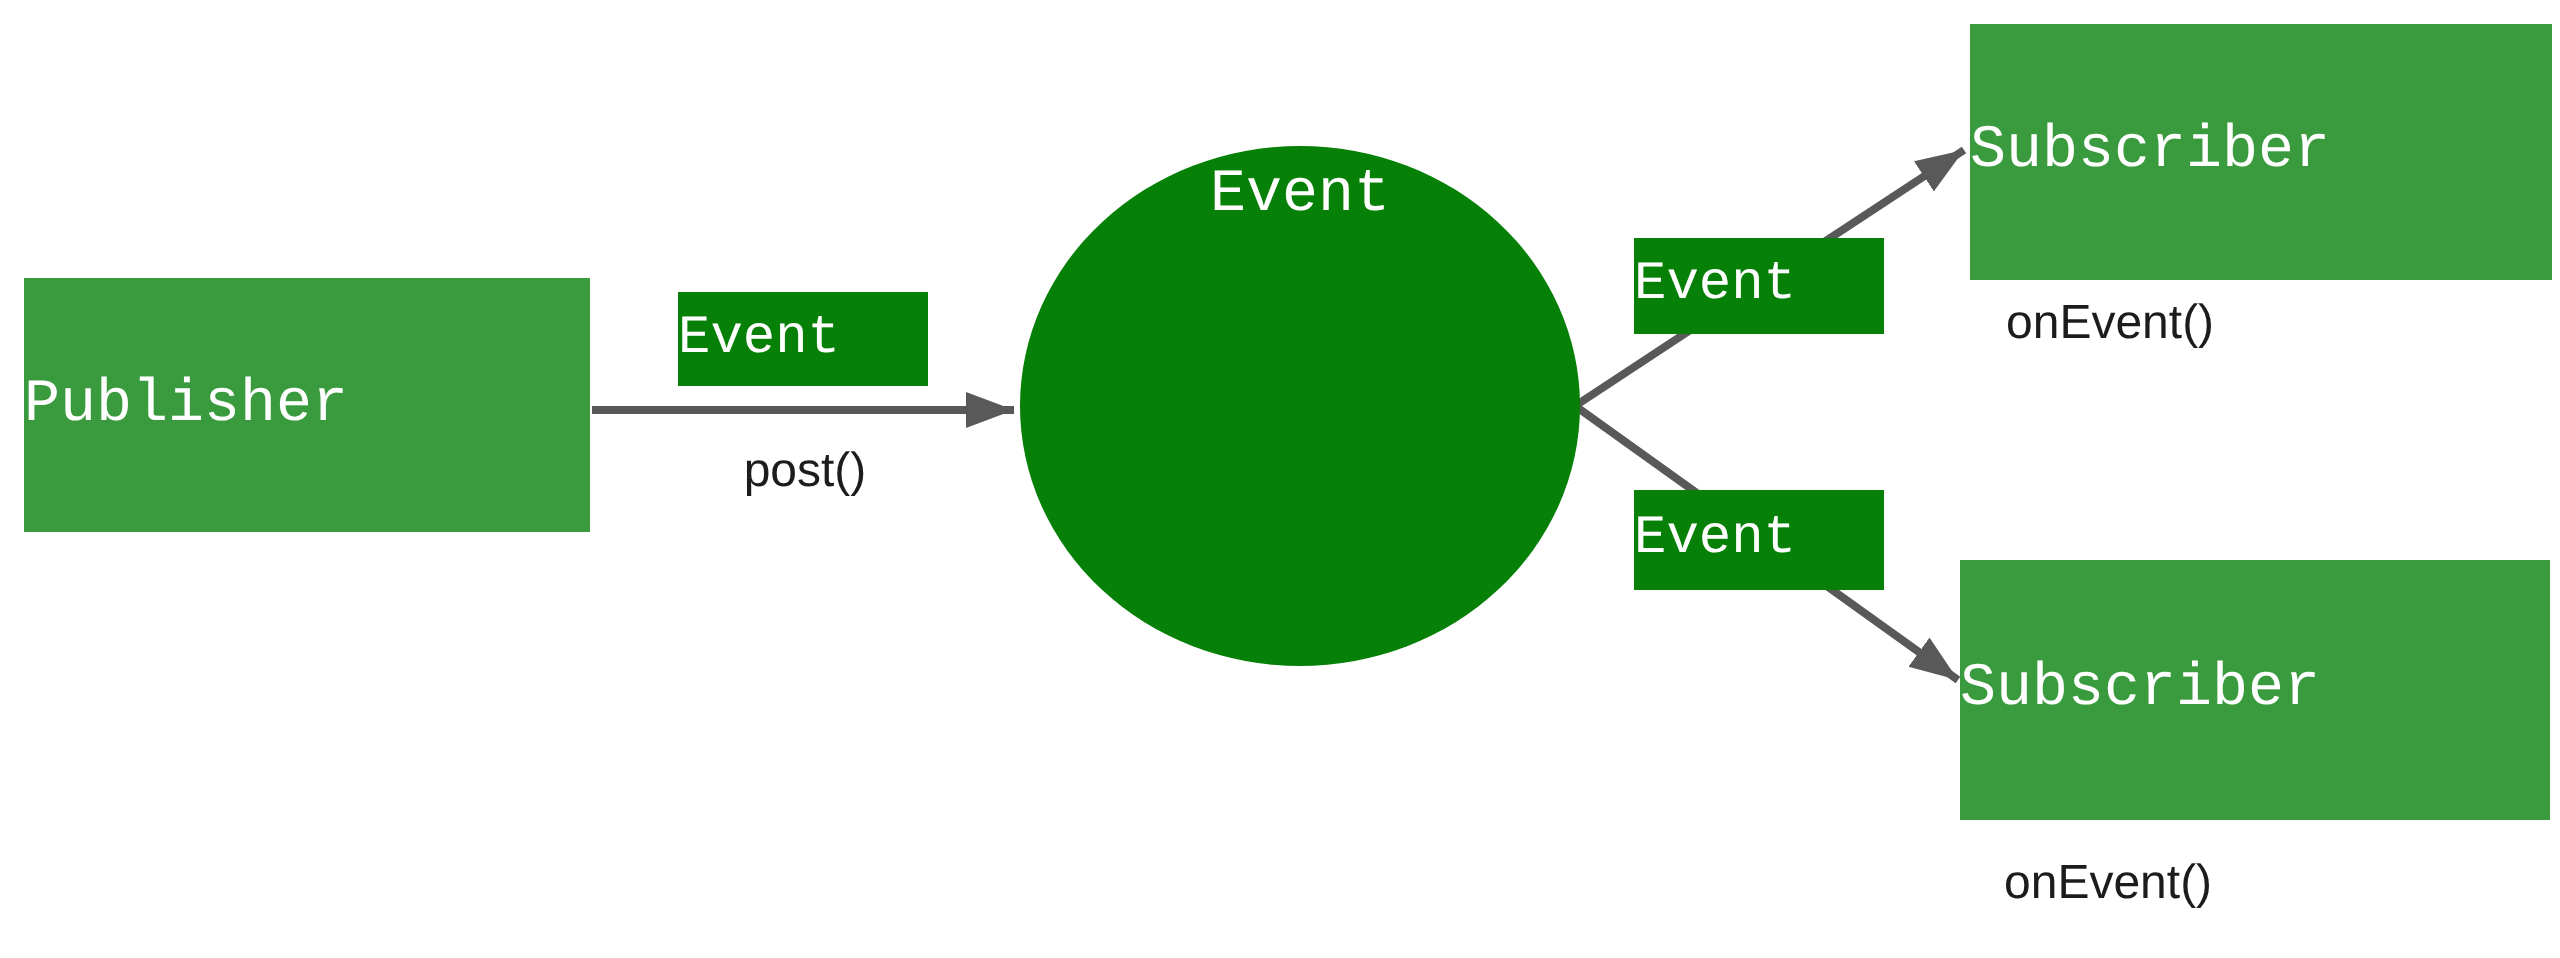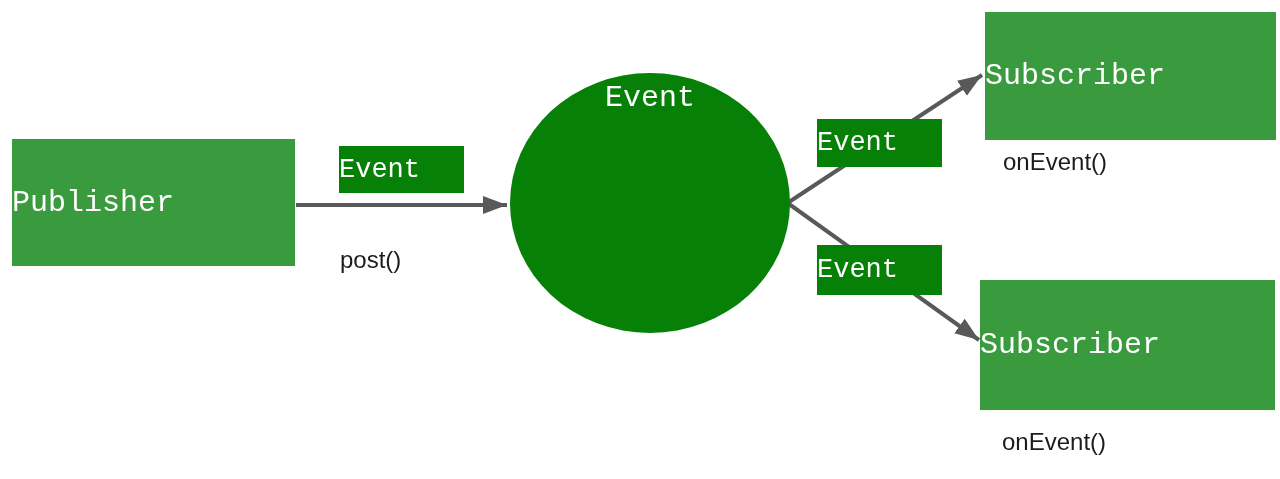--- a/index.html
+++ b/index.html
@@ -46,21 +46,21 @@
     flex-direction: column;
     font-size: 30px;
     line-height: 1.7;
   }
   .code-label {
     position: absolute;
     color: var(--text-black, #1c1c1c);
     font-size: 24px;
     white-space: nowrap;
   }
-  .centered { text-align: left; margin-top: 24px; }
+  .centered { text-align: center; }
 </style>
 </head>
 <body>
 
 <div class="canvas">
 
   <svg class="arrows" viewBox="0 0 1280 479">
     <defs>
       <marker id="ah" markerWidth="8" markerHeight="6" refX="6" refY="2.25" orient="auto" markerUnits="strokeWidth">
         <path class="arrow-head" d="M0,0 L6,2.25 L0,4.5 Z"></path>

